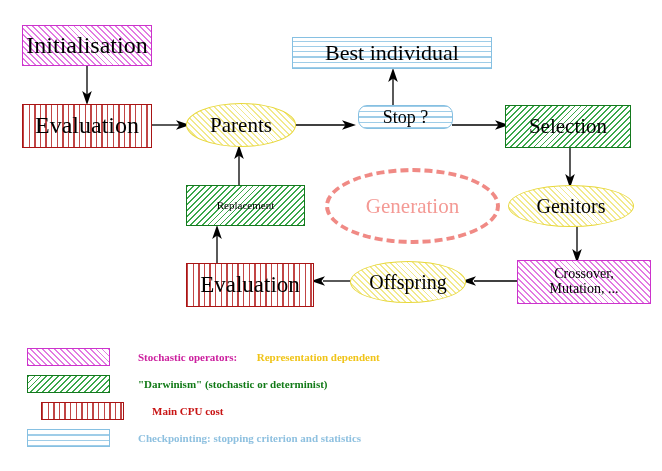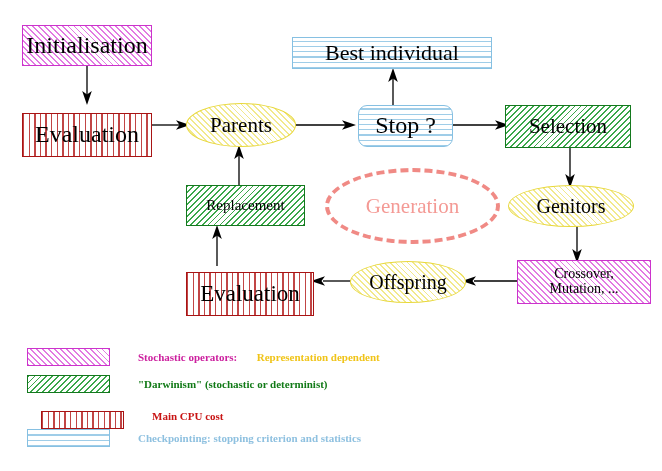--- a/index.html
+++ b/index.html
@@ -46,21 +46,20 @@
         #3aa74a 0px, #3aa74a 1.3px,
         #ffffff 1.3px, #ffffff 4.2px);
   }
   .fill-red {
     border: 1.5px solid #a81414;
     background-color: #ffffff;
     background-image: repeating-linear-gradient(
         90deg,
         #c14545 0px, #c14545 1.4px,
         #ffffff 1.4px, #ffffff 5.6px);
-    margin-top: 9px;
   }
   .fill-blue {
     border: 1.5px solid #86c0e2;
     background-color: #ffffff;
     background-image: repeating-linear-gradient(
         0deg,
         #9fcde8 0px, #9fcde8 1.2px,
         #ffffff 1.2px, #ffffff 5.2px);
   }
   .fill-yellow {
@@ -205,21 +204,21 @@
   </div>
 
   <div class="node fill-red" style="left:22px; top:104px; width:130px; height:44px; font-size:24px;">
     <span>Evaluation</span>
   </div>
 
   <div class="node fill-yellow ellipse" style="left:186px; top:103px; width:110px; height:44px; font-size:21px;">
     <span>Parents</span>
   </div>
 
-  <div class="node fill-blue rounded" style="left:358px; top:105px; width:95px; height:42px; font-size:24px;">
+  <div class="node fill-blue rounded" style="left:358px; top:105px; width:95px; height:24px; font-size:18px;">
     <span>Stop ?</span>
   </div>
 
   <div class="node fill-blue" style="left:292px; top:37px; width:200px; height:32px; font-size:22px;">
     <span>Best individual</span>
   </div>
 
   <div class="node fill-green" style="left:505px; top:105px; width:126px; height:43px; font-size:21px;">
     <span>Selection</span>
   </div>
@@ -234,21 +233,21 @@
   </div>
 
   <div class="node fill-yellow ellipse" style="left:350px; top:261px; width:116px; height:42px; font-size:20px;">
     <span>Offspring</span>
   </div>
 
   <div class="node fill-red" style="left:186px; top:263px; width:128px; height:44px; font-size:23px;">
     <span>Evaluation</span>
   </div>
 
-  <div class="node fill-green" style="left:186px; top:185px; width:119px; height:41px; font-size:15px;">
+  <div class="node fill-green" style="left:186px; top:185px; width:119px; height:41px; font-size:11px;">
     <span>Replacement</span>
   </div>
 
   <div class="generation" style="left:325px; top:168px; width:175px; height:76px; font-size:21px;">
     <span>Generation</span>
   </div>
 
   <div class="legend-row" style="left:27px; top:348px;">
     <span class="swatch fill-magenta"></span>
     <span class="legend-text">

